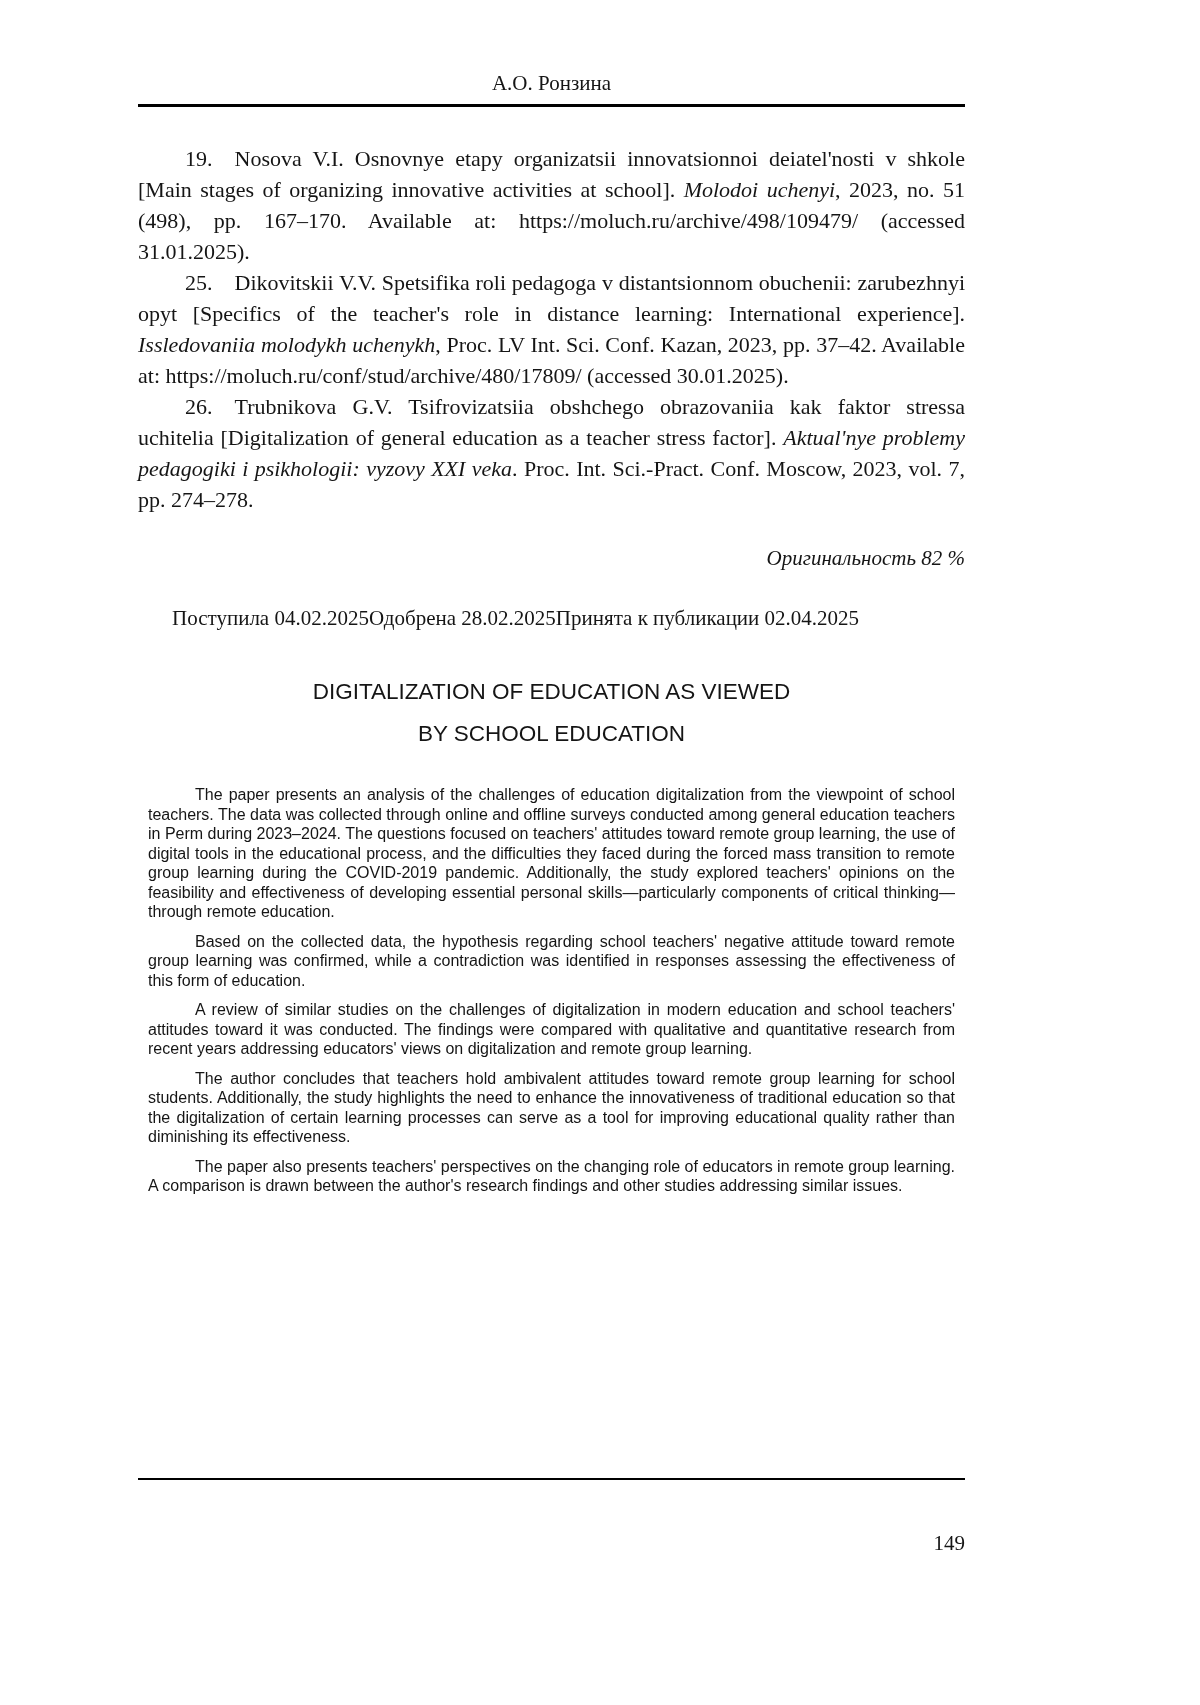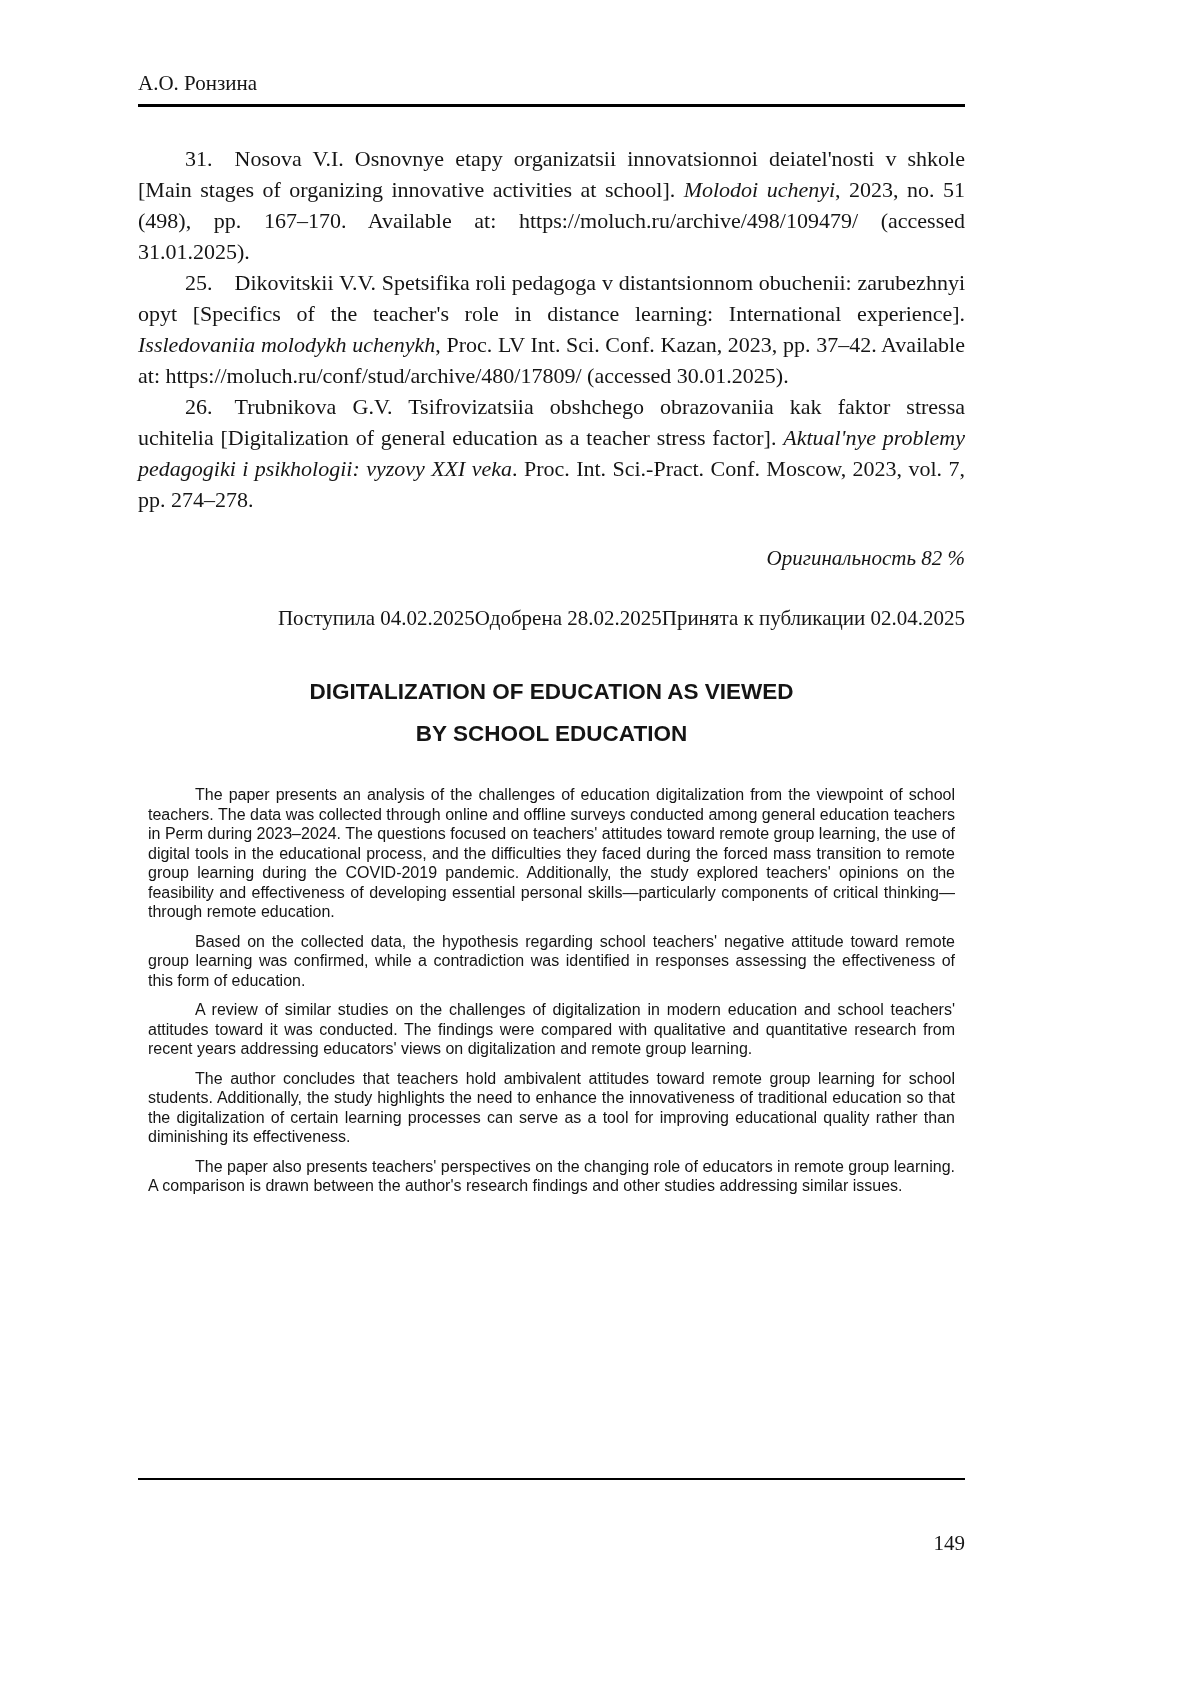--- a/index.html
+++ b/index.html
@@ -14,21 +14,21 @@
     box-sizing: border-box;
   }
   .content {
     position: relative;
     margin-left: 138px;
     width: 827px;
   }
   
   .running-head {
     padding-top: 70px;
-    text-align: left;
+    text-align: center;
     font-size: 21px;
     line-height: 26px;
   }
   .head-rule {
     margin-top: 8px;
     height: 3px;
     background: #000000;
   }
   
   .references { margin-top: 36px; }
@@ -45,39 +45,39 @@
     margin-top: 30px;
     text-align: right;
     font-style: italic;
     font-size: 21px;
     line-height: 26px;
   }
   
   .dates {
     margin-top: 34px;
     display: flex;
-    justify-content: flex-end;
+    justify-content: flex-start;
     padding-left: 34px;
     font-size: 21px;
     line-height: 26px;
   }
   
   .en-author {
     margin-top: 72px;
     text-align: center;
     font-family: "Liberation Sans", sans-serif;
     font-weight: bold;
     font-size: 19px;
     line-height: 24px;
   }
   .en-title {
     margin: 40px 0 0 0;
     text-align: center;
     font-family: "Liberation Sans", sans-serif;
-    font-weight: bold;
+    font-weight: normal;
     font-size: 22.5px;
     line-height: 42px;
   }
   .abstract {
     margin-top: 30px;
     font-family: "Liberation Sans", sans-serif;
     font-size: 16px;
     line-height: 19.5px;
   }
   .abs {
@@ -107,21 +107,21 @@
 </head>
 <body>
 
 <div class="page">
   <div class="content">
 
     <div class="running-head">А.О. Ронзина</div>
     <div class="head-rule"></div>
 
     <section class="references">
-        <p class="ref"><span>31. Nosova V.I. Osnovnye etapy organizatsii innovatsionnoi deiatel'nosti v shkole [Main stages of organizing innovative activities at school]. </span><span class="it">Molodoi uchenyi</span><span>, 2023, no. 51 (498), pp. 167–170. Available at: https://moluch.ru/archive/498/109479/ (accessed 31.01.2025).</span></p>
+        <p class="ref"><span>19. Nosova V.I. Osnovnye etapy organizatsii innovatsionnoi deiatel'nosti v shkole [Main stages of organizing innovative activities at school]. </span><span class="it">Molodoi uchenyi</span><span>, 2023, no. 51 (498), pp. 167–170. Available at: https://moluch.ru/archive/498/109479/ (accessed 31.01.2025).</span></p>
         <p class="ref"><span>25. Dikovitskii V.V. Spetsifika roli pedagoga v distantsionnom obuchenii: zarubezhnyi opyt [Specifics of the teacher's role in distance learning: International experience]. </span><span class="it">Issledovaniia molodykh uchenykh</span><span>, Proc. LV Int. Sci. Conf. Kazan, 2023, pp. 37–42. Available at: https://moluch.ru/conf/stud/archive/480/17809/ (accessed 30.01.2025).</span></p>
         <p class="ref"><span>26. Trubnikova G.V. Tsifrovizatsiia obshchego obrazovaniia kak faktor stressa uchitelia [Digitalization of general education as a teacher stress factor]. </span><span class="it">Aktual'nye problemy pedagogiki i psikhologii: vyzovy XXI veka</span><span>. Proc. Int. Sci.-Pract. Conf. Moscow, 2023, vol. 7, pp. 274–278.</span></p>
       </section>
 
     <div class="originality">Оригинальность 82 %</div>
 
     <div class="dates">
       <span>Поступила 04.02.2025</span>
       <span>Одобрена 28.02.2025</span>
       <span>Принята к публикации 02.04.2025</span>

